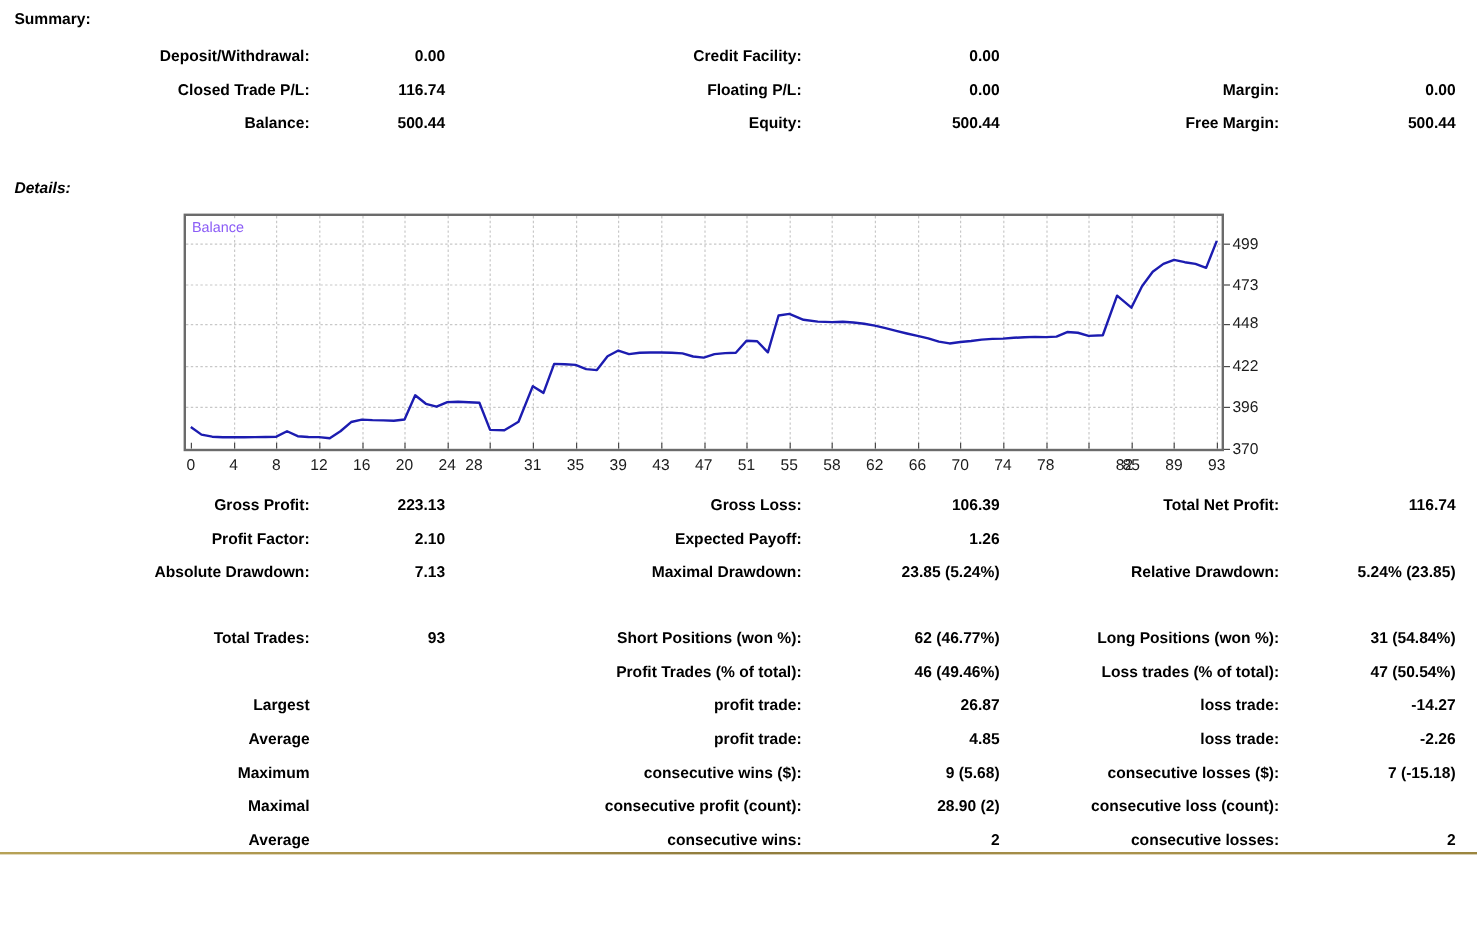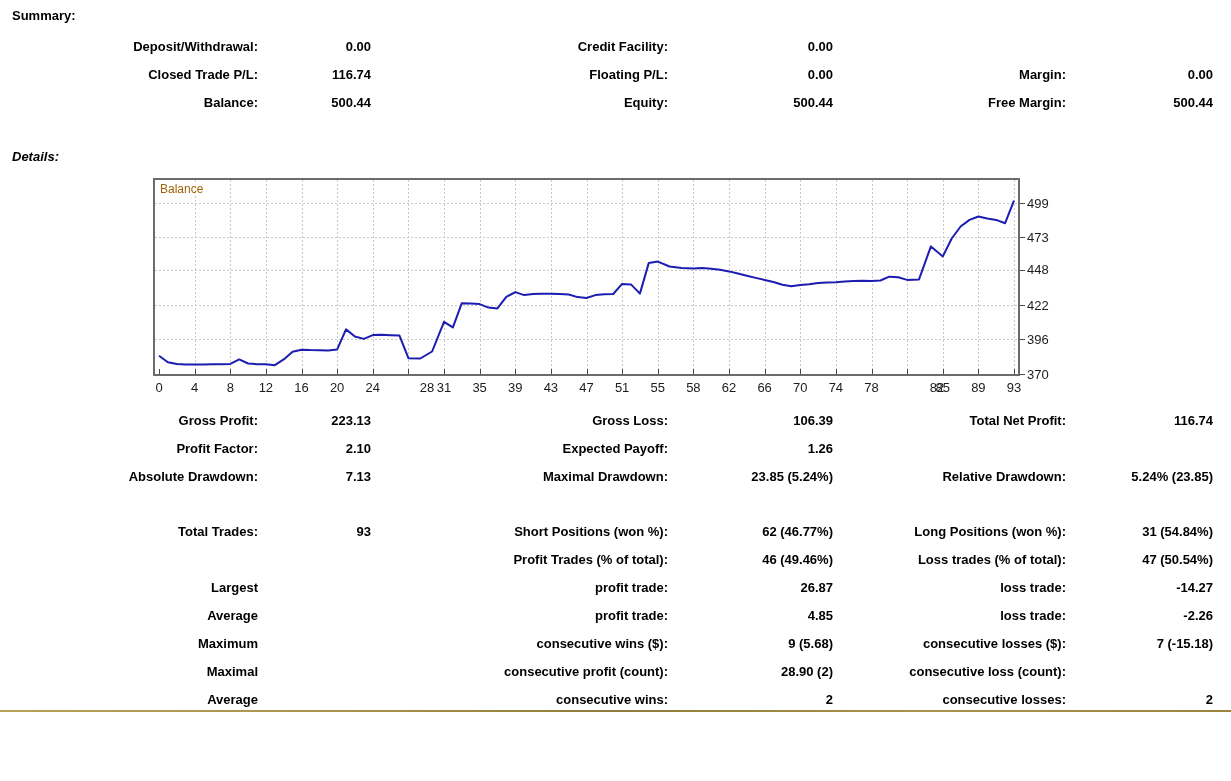--- a/index.html
+++ b/index.html
@@ -15,21 +15,21 @@
   .stat-grid .cell{
     text-align:right;font-size:13px;font-weight:bold;line-height:28px;white-space:nowrap;
     overflow:visible;
   }
   .chart{
     position:absolute;left:153px;top:178px;width:867px;height:198px;
     border:2px solid #6b6b6b;box-sizing:border-box;background:#ffffff;
   }
   .chart svg{position:absolute;left:0;top:0;display:block;}
   .chart .legend{
-    position:absolute;left:3px;top:2px;font-size:12px;font-weight:normal;color:#a16207;
+    position:absolute;left:3px;top:2px;font-size:12px;font-weight:normal;color:#8b5cf6;
     background:rgba(255,255,255,0.85);padding:0 2px;z-index:2;white-space:nowrap;
   }
   .x-label{
     position:absolute;top:380px;font-size:13px;color:#1c1c1c;font-weight:normal;
     transform:translateX(-50%);white-space:nowrap;
   }
   .y-label{
     position:absolute;left:1027px;font-size:13px;color:#1c1c1c;font-weight:normal;
     transform:translateY(-50%);white-space:nowrap;
   }
@@ -134,21 +134,21 @@
       </svg>
     </div>
   <div id="axis-labels">
       <div class="x-label" style="left: 159px;">0</div>
       <div class="x-label" style="left: 194.625px;">4</div>
       <div class="x-label" style="left: 230.25px;">8</div>
       <div class="x-label" style="left: 265.875px;">12</div>
       <div class="x-label" style="left: 301.5px;">16</div>
       <div class="x-label" style="left: 337.125px;">20</div>
       <div class="x-label" style="left: 372.75px;">24</div>
-      <div class="x-label" style="left: 427px; text-align: right;">28</div>
+      <div class="x-label" style="left: 395px; text-align: right;">28</div>
       <div class="x-label" style="left: 444px;">31</div>
       <div class="x-label" style="left: 479.625px;">35</div>
       <div class="x-label" style="left: 515.25px;">39</div>
       <div class="x-label" style="left: 550.875px;">43</div>
       <div class="x-label" style="left: 586.5px;">47</div>
       <div class="x-label" style="left: 622.125px;">51</div>
       <div class="x-label" style="left: 657.75px;">55</div>
       <div class="x-label" style="left: 693.375px;">58</div>
       <div class="x-label" style="left: 729px;">62</div>
       <div class="x-label" style="left: 764.625px;">66</div>

